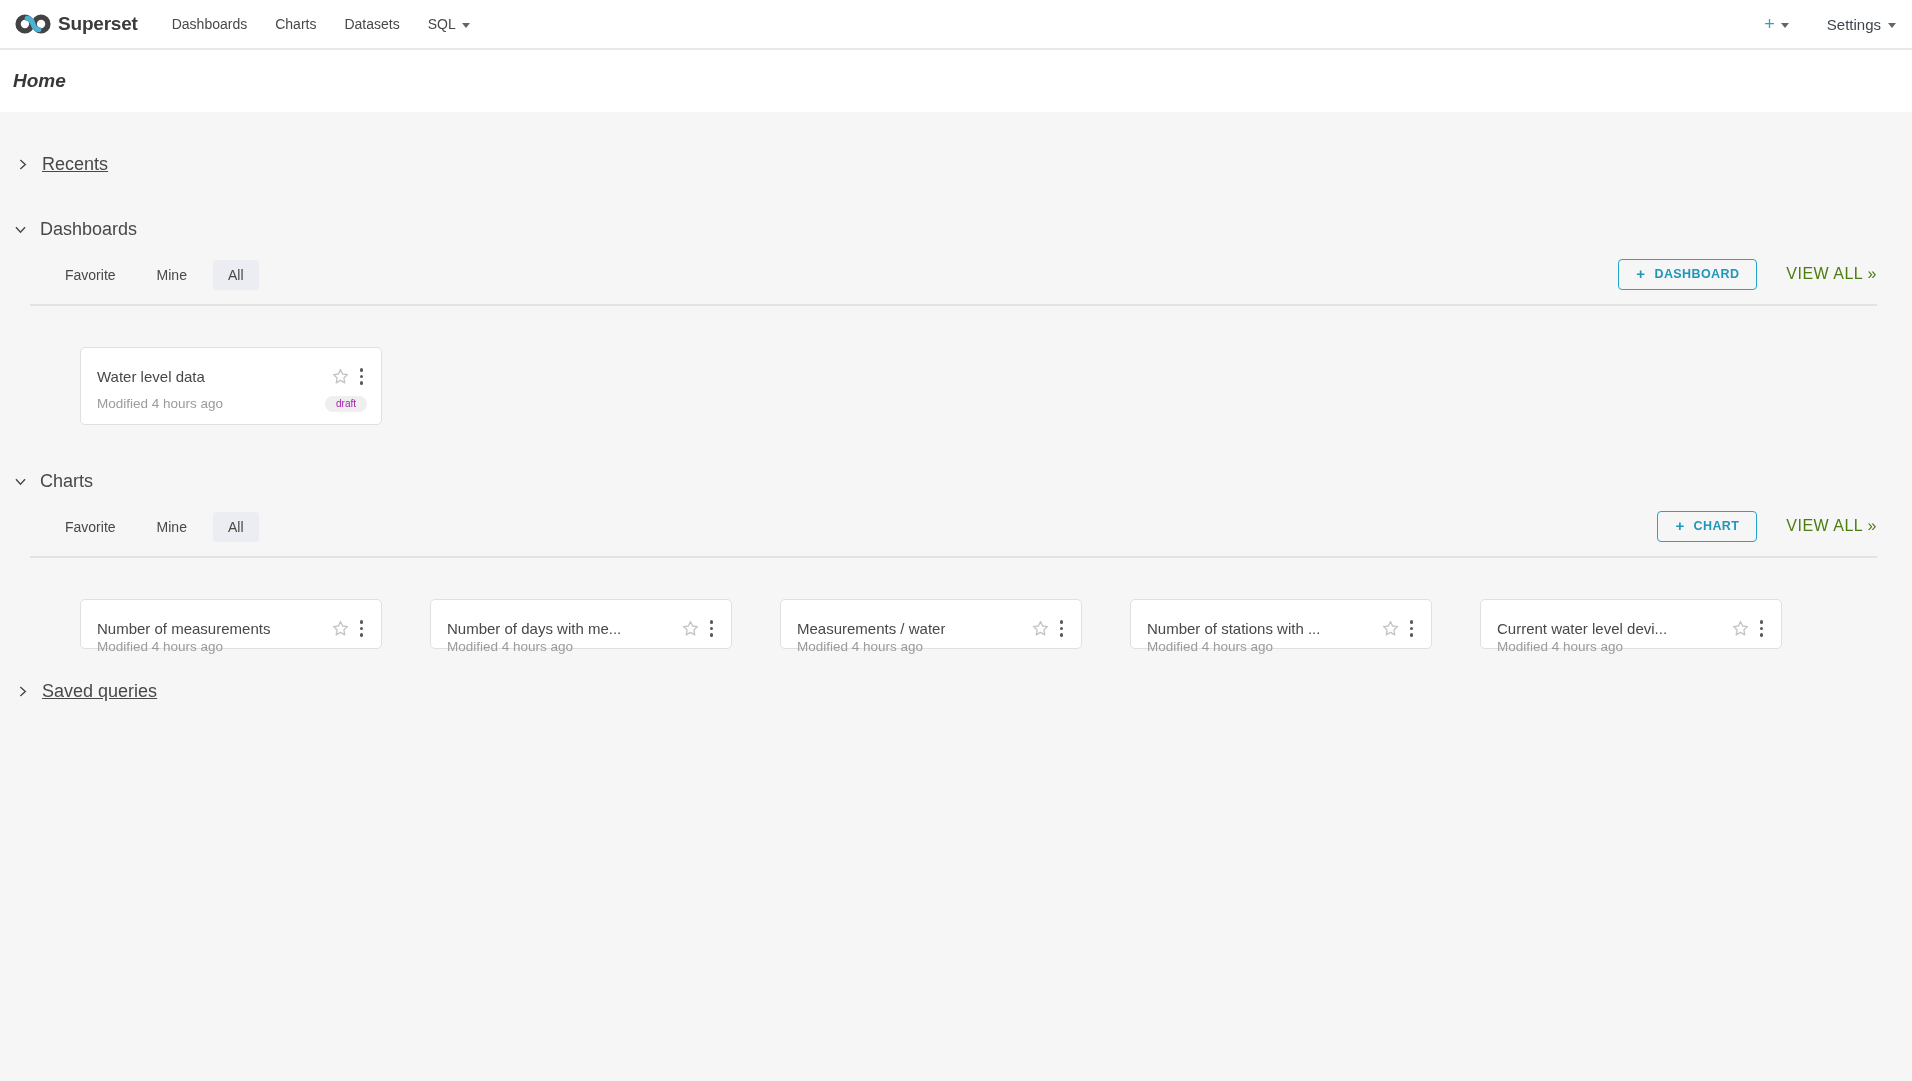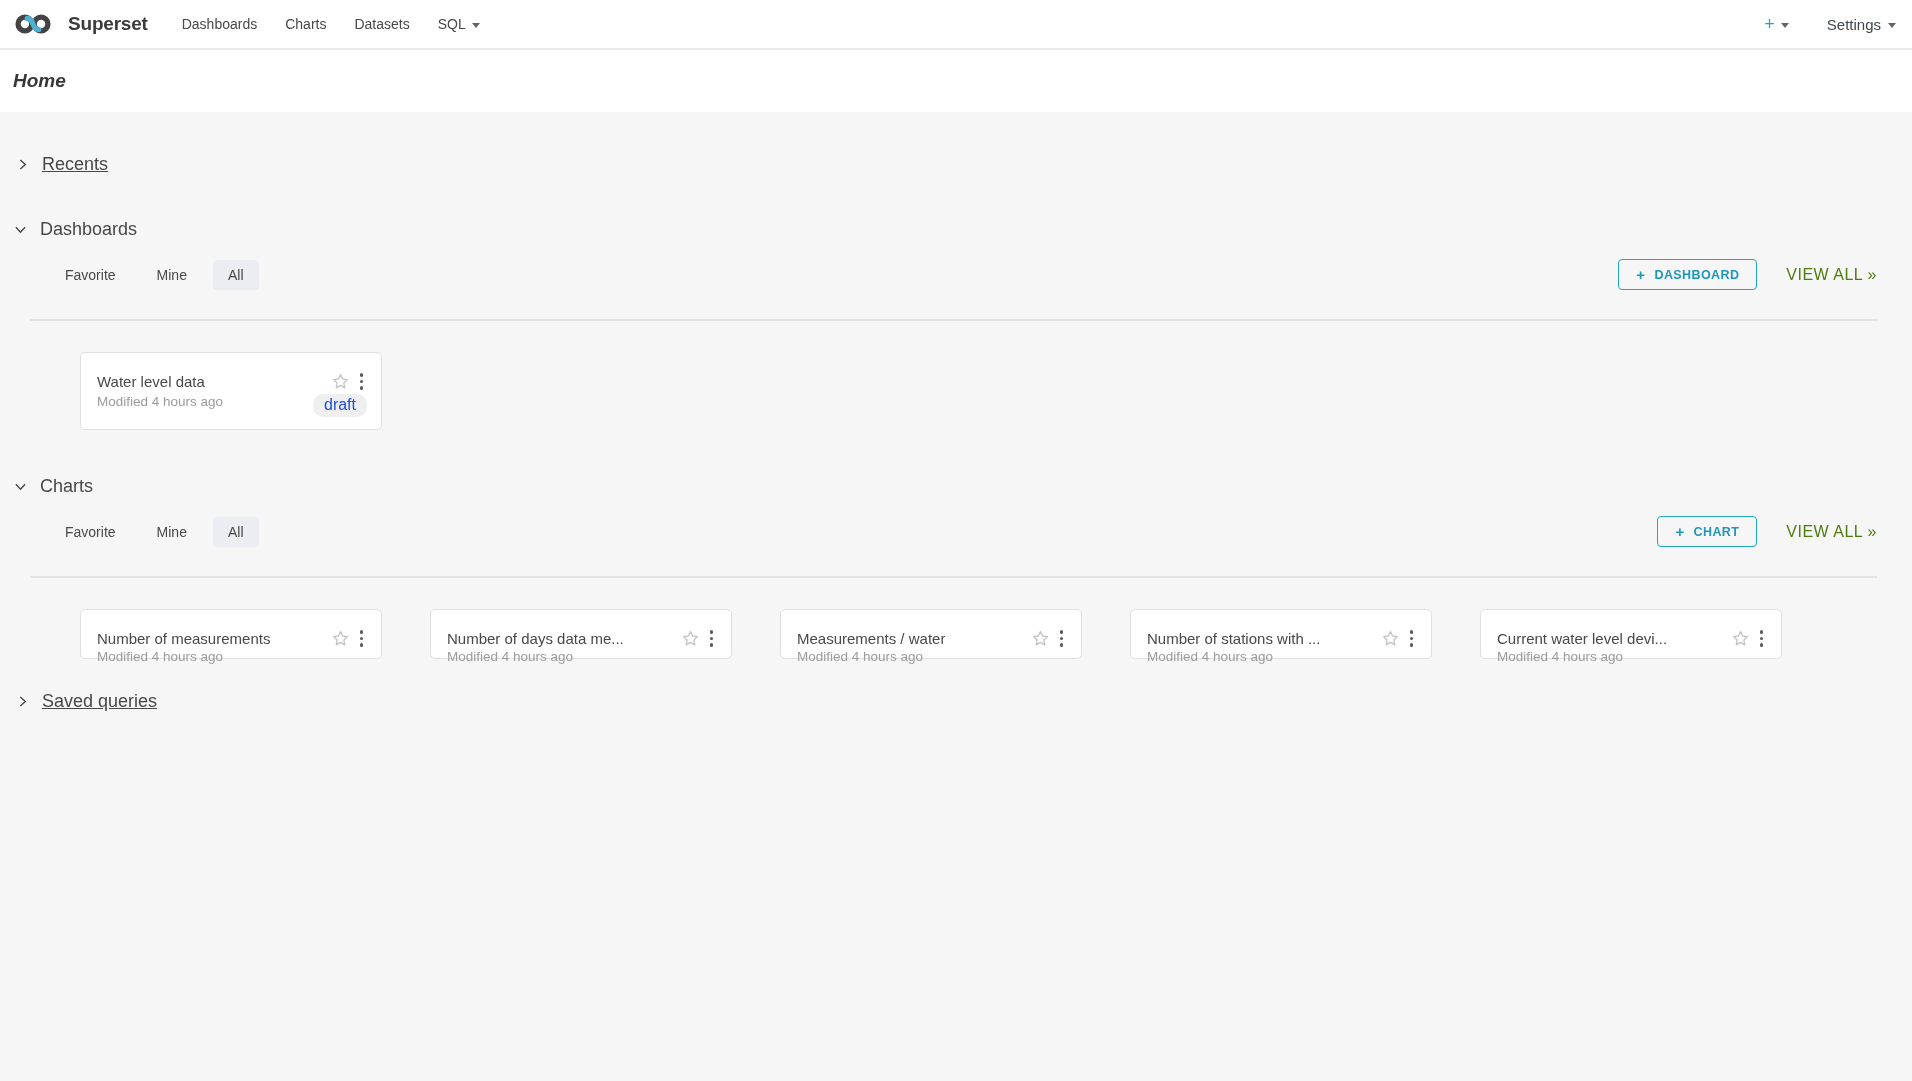--- a/index.html
+++ b/index.html
@@ -13,21 +13,21 @@
 
   
   .navbar {
     height: 50px;
     background: #FFFFFF;
     border-bottom: 2px solid #E8E8E8;
     display: flex;
     align-items: center;
     padding: 0 16px 0 14px;
   }
-  .brand { display: flex; align-items: center; gap: 16px; cursor: pointer; }
+  .brand { display: flex; align-items: center; gap: 6px; cursor: pointer; }
   .brand-name { font-size: 19px; font-weight: 700; color: #3B3B3B; letter-spacing: -0.2px; }
   .nav-items { display: flex; align-items: center; margin-left: 20px; }
   .nav-item {
     font-size: 14px; color: #484848; padding: 0 14px; height: 50px;
     display: flex; align-items: center; gap: 6px; cursor: pointer;
   }
   .nav-right { margin-left: auto; display: flex; align-items: center; gap: 38px; }
   .nav-plus { display: flex; align-items: center; gap: 6px; cursor: pointer; }
   .nav-plus .plus-glyph { color: #2AA1C9; font-size: 18px; font-weight: 400; line-height: 1; }
   .nav-settings { display: flex; align-items: center; gap: 7px; font-size: 15px; color: #3F464E; cursor: pointer; }
@@ -56,24 +56,24 @@
   }
   .collapse-row .label { font-size: 18px; color: #484848; }
   .row-recents { padding-top: 42px; }
   .section-header { display: flex; align-items: center; gap: 13px; padding-left: 14px; cursor: pointer; }
   .section-header .label { font-size: 18px; color: #484848; }
   .sec-dashboards .section-header { margin-top: 44px; }
   .sec-charts .section-header { margin-top: 46px; }
   .row-saved { margin-top: 32px; }
 
   .subheader {
-    display: flex; align-items: flex-end;
-    margin: 18px 35px 0 30px;
+    display: flex; align-items: center;
+    margin: 18px 35px 10px 30px;
     border-bottom: 2px solid #E3E3E3;
-    padding-bottom: 29px;
+    padding-bottom: 14px;
   }
   .tabs { display: flex; gap: 11px; margin-left: 20px; margin-top: 2px; }
   .tab {
     font-size: 14px; color: #484848; padding: 7px 15px;
     border-radius: 4px; cursor: pointer; background: transparent;
   }
   .tab.active { background: #ECEDF2; }
   .subheader-right { margin-left: auto; display: flex; align-items: center; }
   .add-btn {
     display: flex; align-items: center; gap: 9px;
@@ -105,22 +105,22 @@
   .card-title {
     font-size: 15px; color: #484848; white-space: nowrap;
     overflow: hidden; max-width: 228px;
   }
   .card-actions { margin-left: auto; display: flex; align-items: center; gap: 6px; }
   .kebab { display: flex; flex-direction: column; gap: 3px; padding: 2px 4px; cursor: pointer; }
   .kebab i { width: 3.5px; height: 3.5px; border-radius: 50%; background: #555A60; }
   .card-bottom { display: flex; }
   .card-modified { font-size: 13.5px; color: #9B9B9B; }
   .draft-badge {
-    margin-left: auto; background: #EFEFEF; color: #1d4ed8;
-    border-radius: 10px; padding: 2px 11px 3px; font-size: 16px;
+    margin-left: auto; background: #EFEFEF; color: #a21caf;
+    border-radius: 10px; padding: 2px 11px 3px; font-size: 10px;
   }
 
   .icon-chevron { display: block; }
   .star-icon { display: block; cursor: pointer; }
 </style>
 </head>
 <body>
 
 <div class="navbar">
   <div class="brand">
@@ -252,21 +252,21 @@
               </span>
           </span>
         </div>
         <div class="card-bottom">
           <span class="card-modified">Modified 4 hours ago</span>
         </div>
       </div>
 
       <div class="card short">
         <div class="card-top">
-          <span class="card-title">Number of days data me...</span>
+          <span class="card-title">Number of days with me...</span>
           <span class="card-actions">
             <svg class="star-icon" width="19" height="19" viewBox="0 0 24 24">
               <path d="M12 3.2l2.7 5.6 6.1.8-4.5 4.3 1.1 6.1L12 17l-5.4 3  1.1-6.1-4.5-4.3 6.1-.8z" fill="none" stroke="#C4C4C4" stroke-width="1.7" stroke-linejoin="round"></path>
             </svg>
             <span class="kebab">
                 <i></i>
                 <i></i>
                 <i></i>
               </span>
           </span>

